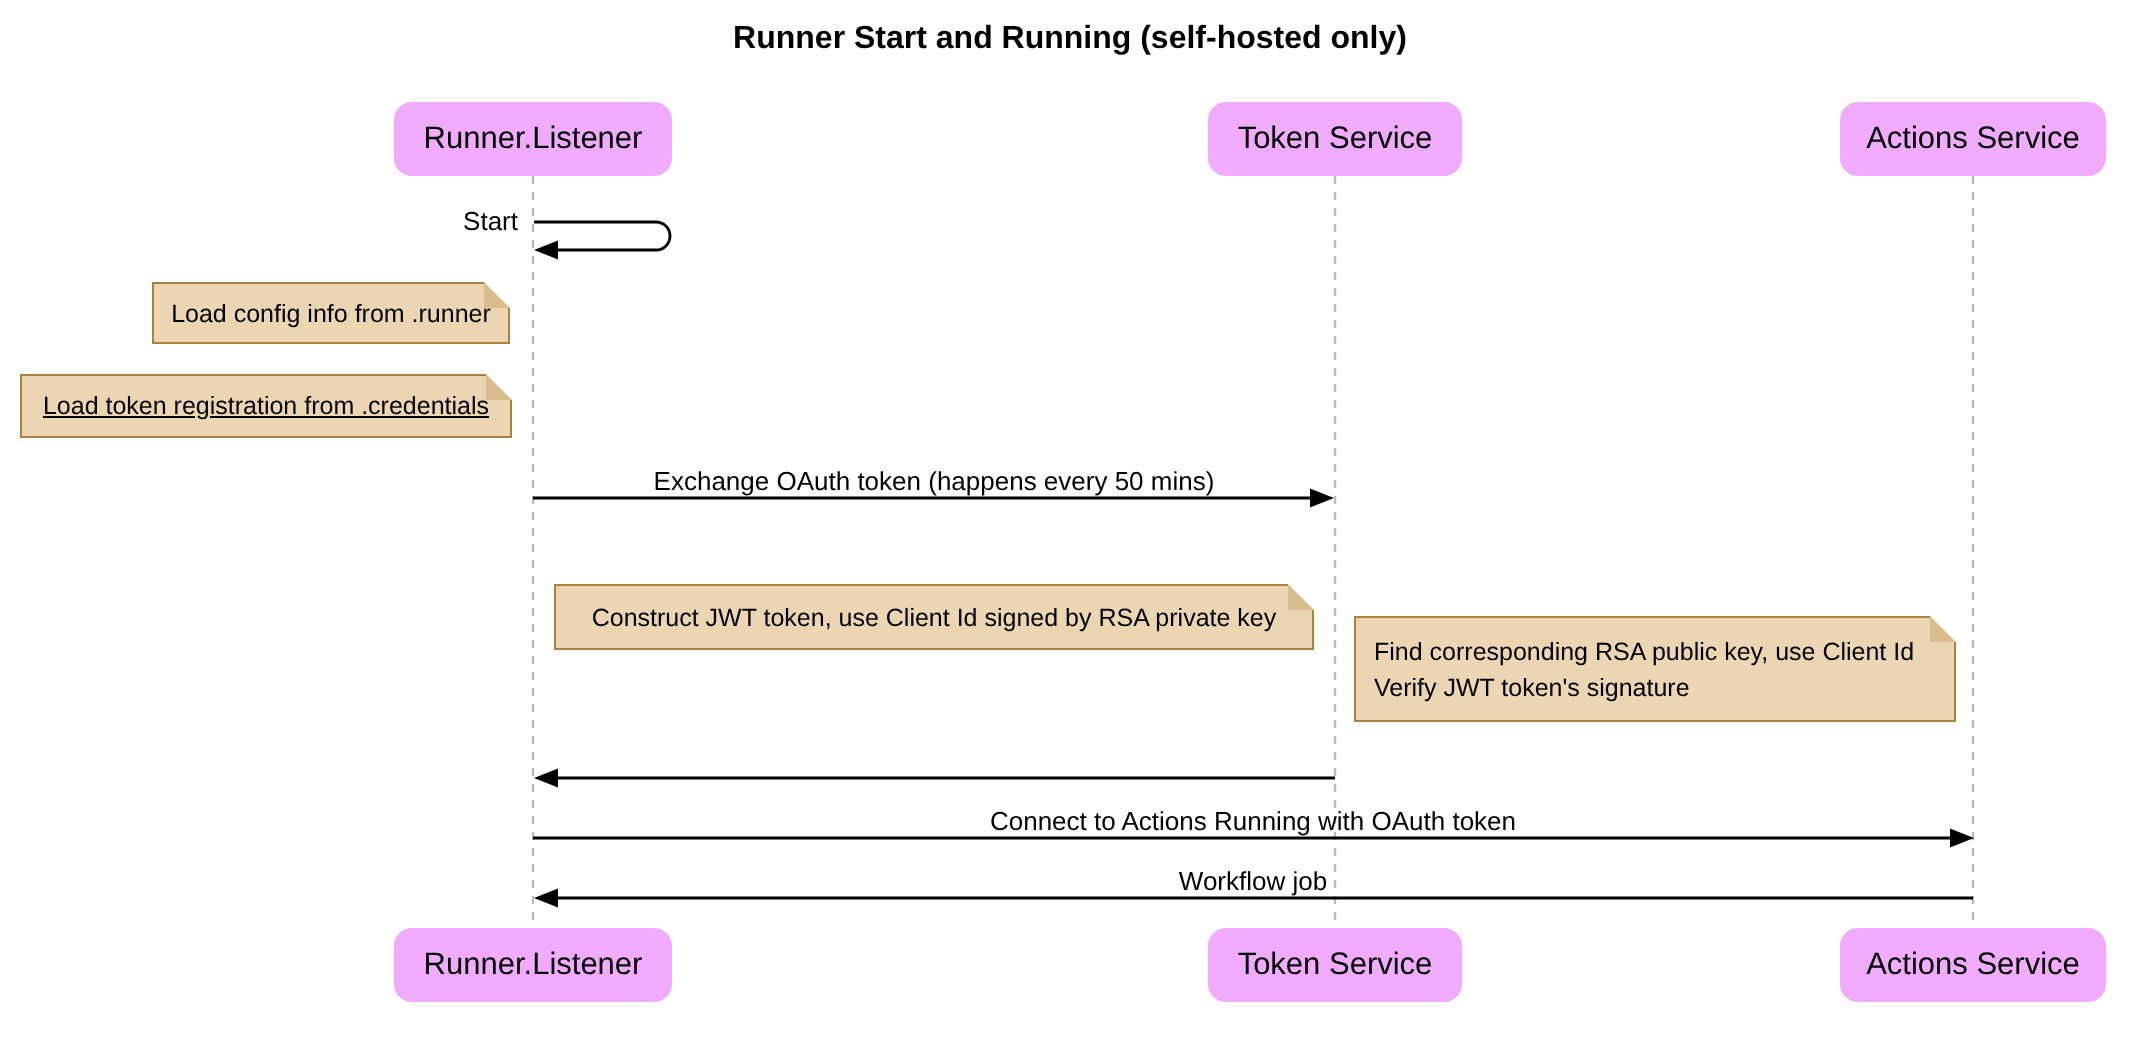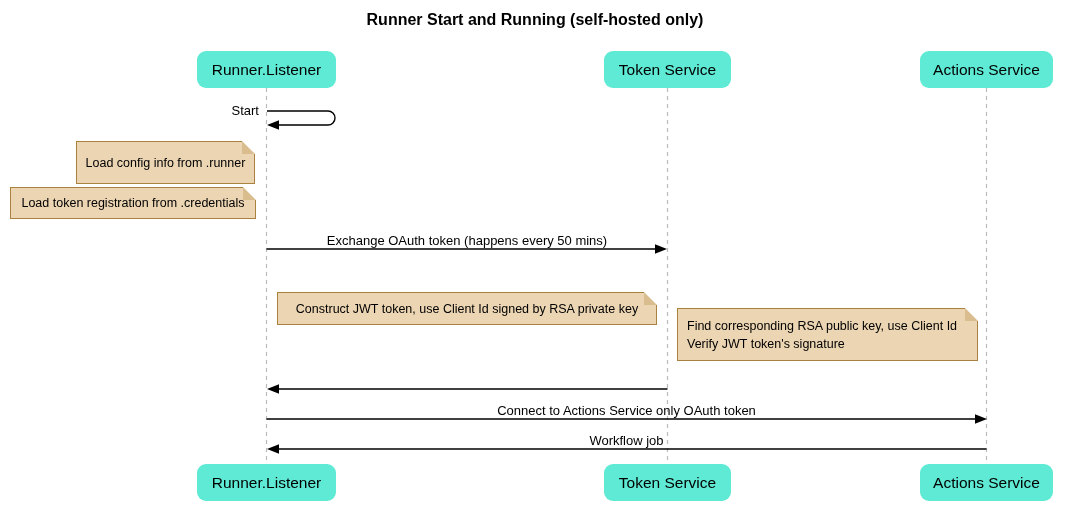--- a/index.html
+++ b/index.html
@@ -6,21 +6,21 @@
   .diagram{
     position:relative;width:1070px;height:525px;background:#ffffff;
     font-family:"Liberation Sans","DejaVu Sans",sans-serif;color:#000;overflow:hidden;
   }
   .title{
     position:absolute;top:11px;left:0;width:100%;text-align:center;
     font-size:16px;font-weight:bold;white-space:nowrap;
   }
   .layer{position:absolute;left:0;top:0;width:1070px;height:525px;}
   .participant{
-    position:absolute;height:37px;background:#5eead4;border-radius:9px;
+    position:absolute;height:37px;background:#f0abfc;border-radius:9px;
     display:flex;align-items:center;justify-content:center;
     font-size:15.5px;white-space:nowrap;
   }
   .msg-label{
     position:absolute;font-size:13px;text-align:center;white-space:nowrap;line-height:14px;
   }
   .msg-label.right-align{text-align:right;}
   .note{
     position:absolute;background:#ecd5b3;border:1px solid #a9823f;
     font-size:12.5px;display:flex;align-items:center;justify-content:center;
@@ -84,27 +84,27 @@
   <div class="participant" style="left:197px;top:51px;width:139px;">Runner.Listener</div>
   <div class="participant" style="left:604px;top:51px;width:127px;">Token Service</div>
   <div class="participant" style="left:920px;top:51px;width:133px;">Actions Service</div>
 
   <div class="participant" style="left:197px;top:464px;width:139px;">Runner.Listener</div>
   <div class="participant" style="left:604px;top:464px;width:127px;">Token Service</div>
   <div class="participant" style="left:920px;top:464px;width:133px;">Actions Service</div>
 
   <div class="msg-label right-align" style="left:160px;top:104px;width:99px;">Start</div>
   <div class="msg-label" style="left:266px;top:234px;width:402px;">Exchange OAuth token (happens every 50 mins)</div>
-  <div class="msg-label" style="left:266px;top:404px;width:721px;">Connect to Actions Service only OAuth token</div>
+  <div class="msg-label" style="left:266px;top:404px;width:721px;">Connect to Actions Running with OAuth token</div>
   <div class="msg-label" style="left:266px;top:434px;width:721px;">Workflow job</div>
 
-  <div class="note" style="left:76px;top:141px;width:179px;height:43px;">
+  <div class="note" style="left:76px;top:141px;width:179px;height:31px;">
     <span>Load config info from .runner</span>
   </div>
-  <div class="note" style="left:10px;top:187px;width:246px;height:32px;">
+  <div class="note" style="left:10px;top:187px;width:246px;height:32px;text-decoration:underline;">
     <span>Load token registration from .credentials</span>
   </div>
   <div class="note" style="left:277px;top:264px;width:380px;height:33px;margin-top:28px;">
     <span>Construct JWT token, use Client Id signed by RSA private key</span>
   </div>
   <div class="note multiline" style="left:677px;top:308px;width:301px;height:53px;">
     <span>Find corresponding RSA public key, use Client Id</span>
     <span>Verify JWT token's signature</span>
   </div>
 

